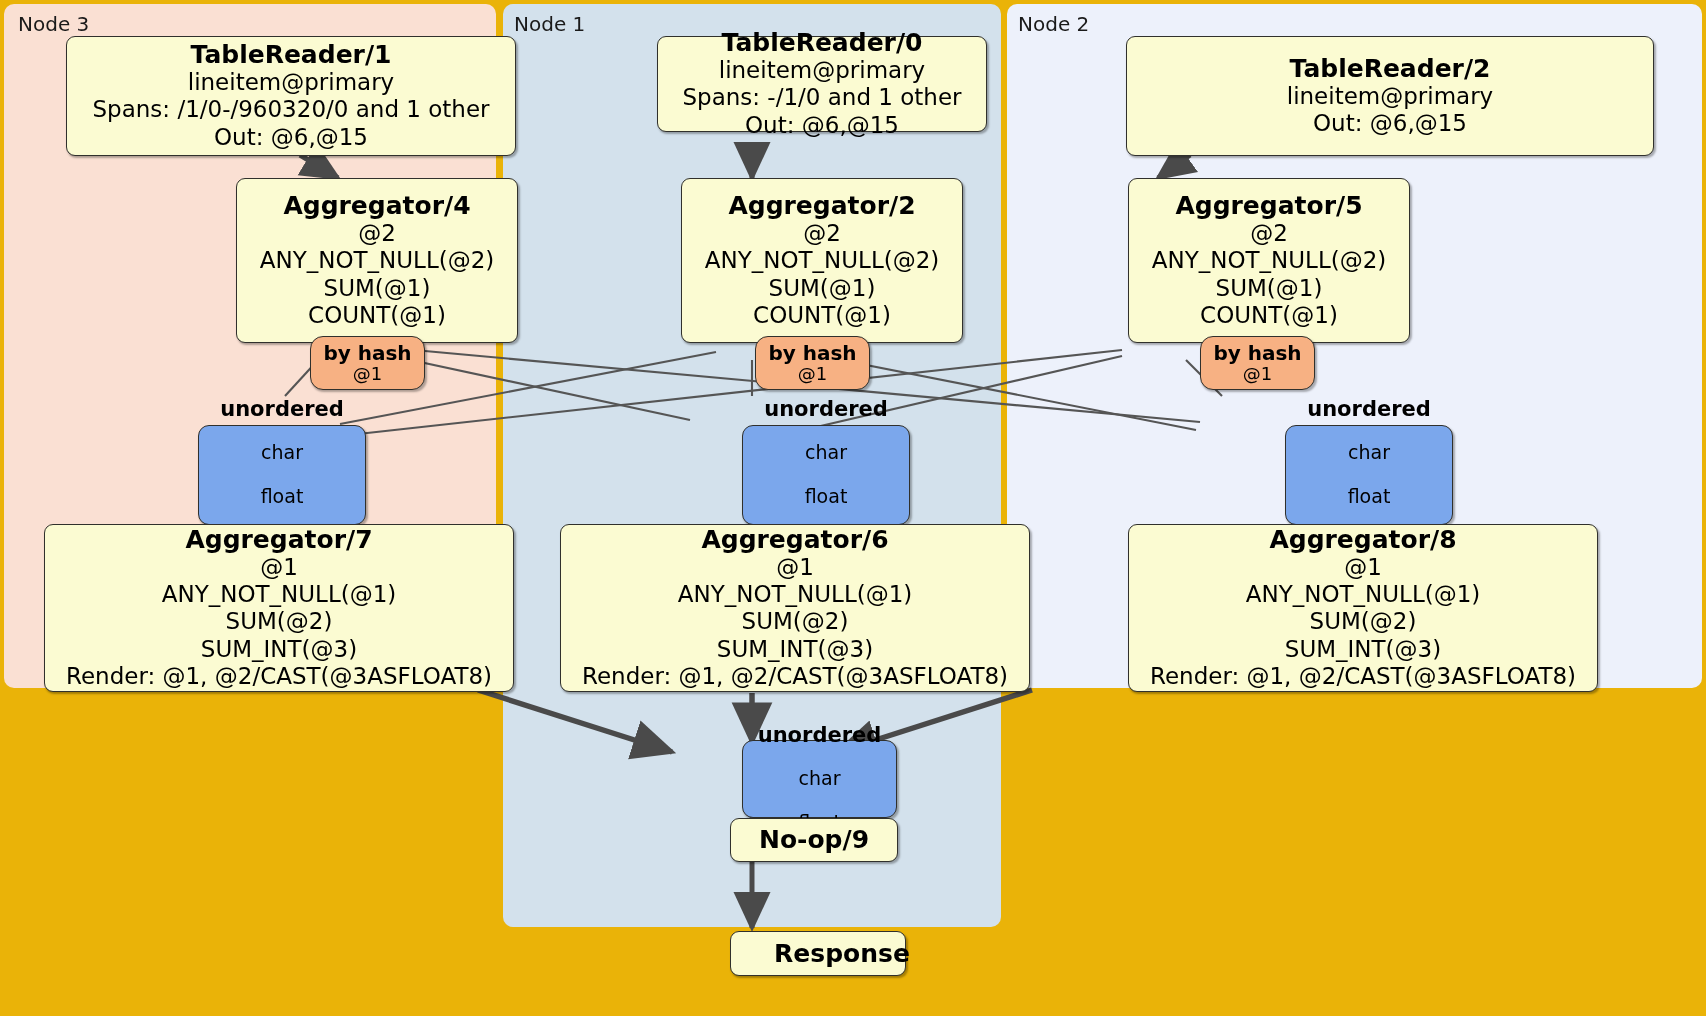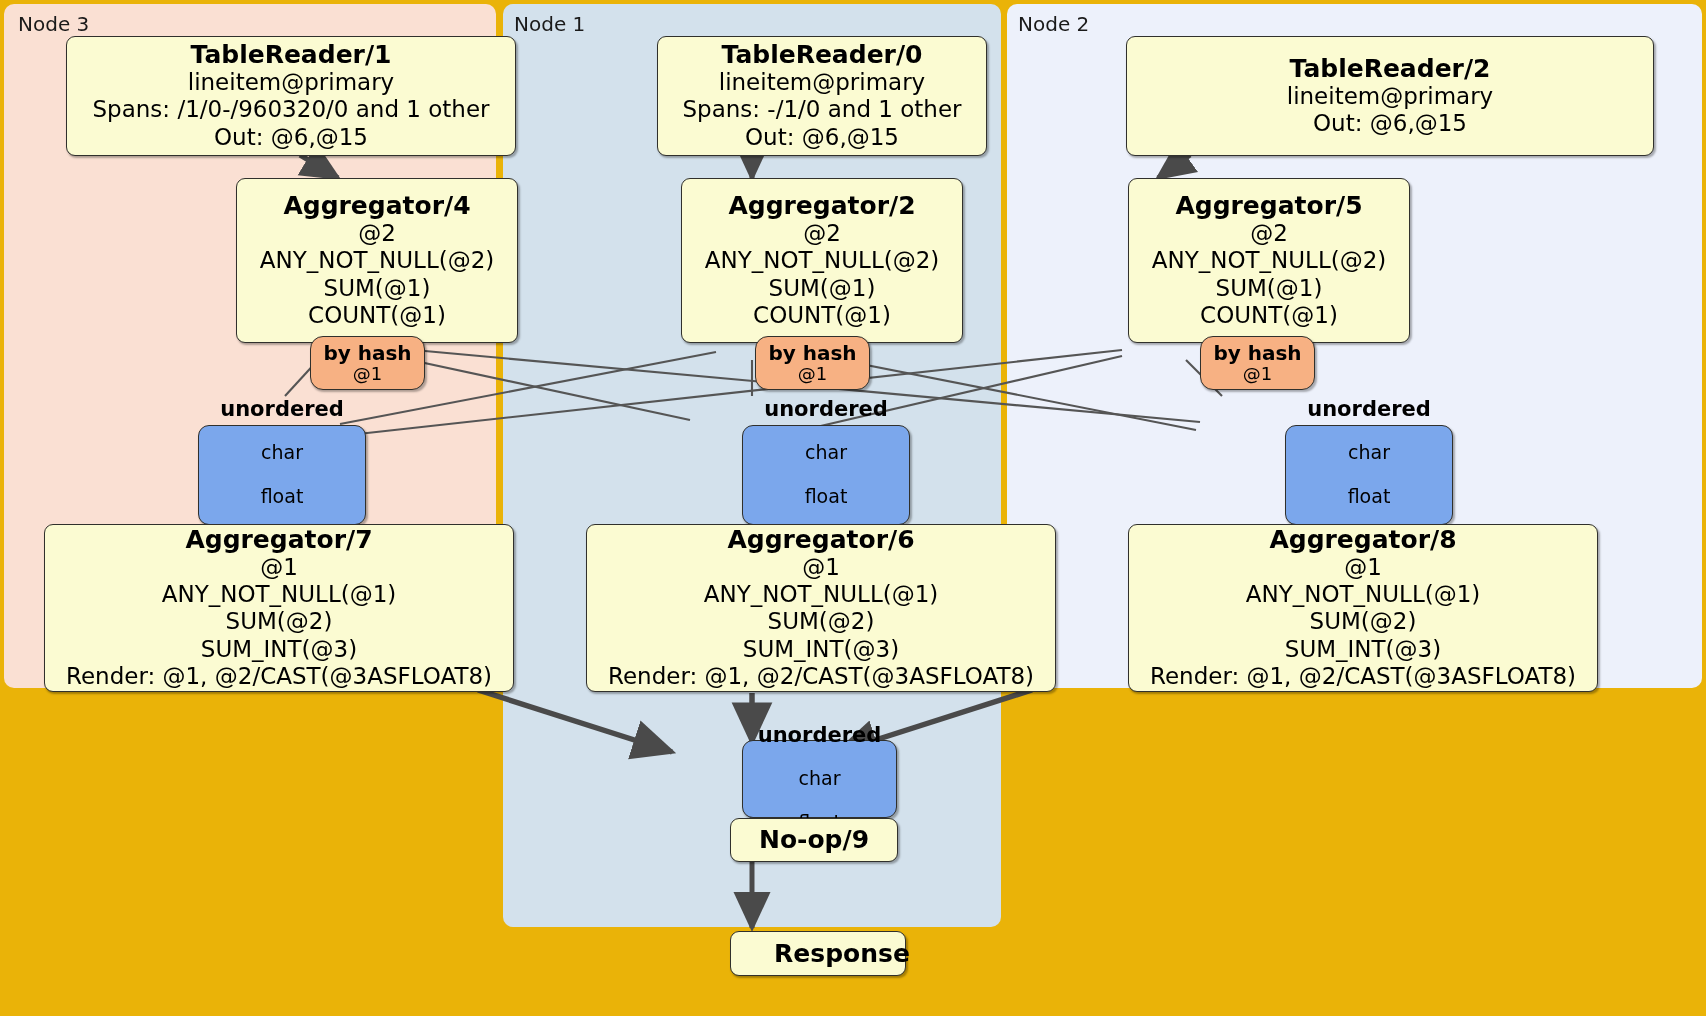--- a/index.html
+++ b/index.html
@@ -181,21 +181,21 @@
 
   <div class="node proc" style="left:44px; top:524px; width:470px; height:168px;">
     <div class="title">Aggregator/7</div>
     <div class="line">@1</div>
     <div class="line">ANY_NOT_NULL(@1)</div>
     <div class="line">SUM(@2)</div>
     <div class="line">SUM_INT(@3)</div>
     <div class="line">Render: @1, @2/CAST(@3ASFLOAT8)</div>
   </div>
 
-  <div class="node proc" style="left:657px; top:36px; width:330px; height:120px;">
+  <div class="node proc" style="left:657px; top:36px; width:330px; height:96px;">
     <div class="title">TableReader/0</div>
     <div class="line">lineitem@primary</div>
     <div class="line">Spans: -/1/0 and 1 other</div>
     <div class="line">Out: @6,@15</div>
   </div>
 
   <div class="node proc" style="left:681px; top:178px; width:282px; height:165px;">
     <div class="title">Aggregator/2</div>
     <div class="line">@2</div>
     <div class="line">ANY_NOT_NULL(@2)</div>
@@ -208,21 +208,21 @@
     <div class="line">@1</div>
   </div>
 
   <div class="node stream" style="left:742px; top:425px; width:168px; height:100px;">
     <div class="title">unordered</div>
     <div class="line">char</div>
     <div class="line">float</div>
     <div class="line">int</div>
   </div>
 
-  <div class="node proc" style="left:586px; top:524px; width:470px; height:168px;">
+  <div class="node proc" style="left:560px; top:524px; width:470px; height:168px;">
     <div class="title">Aggregator/6</div>
     <div class="line">@1</div>
     <div class="line">ANY_NOT_NULL(@1)</div>
     <div class="line">SUM(@2)</div>
     <div class="line">SUM_INT(@3)</div>
     <div class="line">Render: @1, @2/CAST(@3ASFLOAT8)</div>
   </div>
 
   <div class="node stream" style="left:742px; top:740px; width:155px; height:78px;">
     <div class="title">unordered</div>

